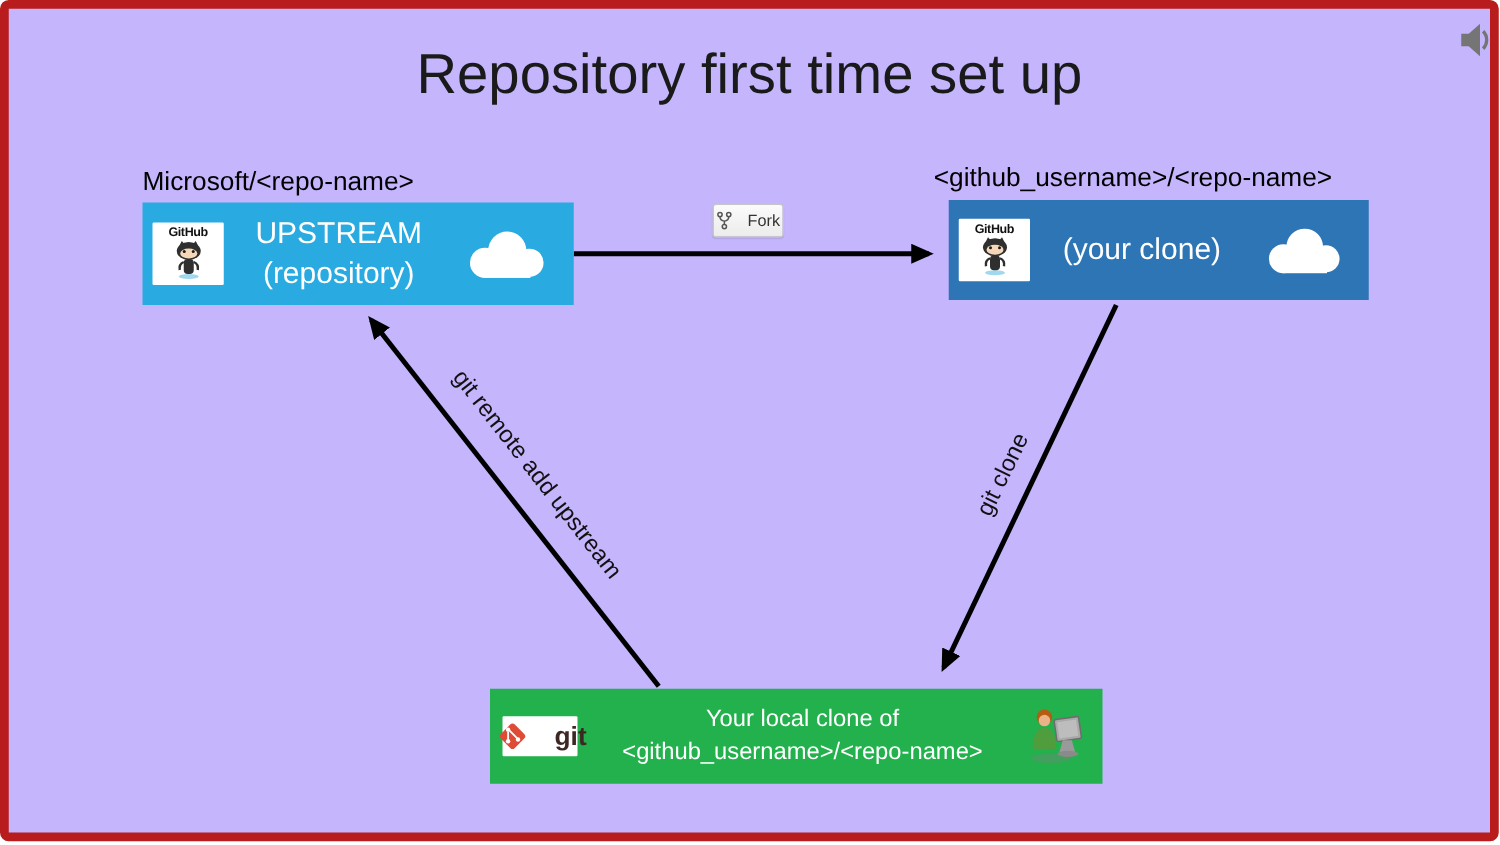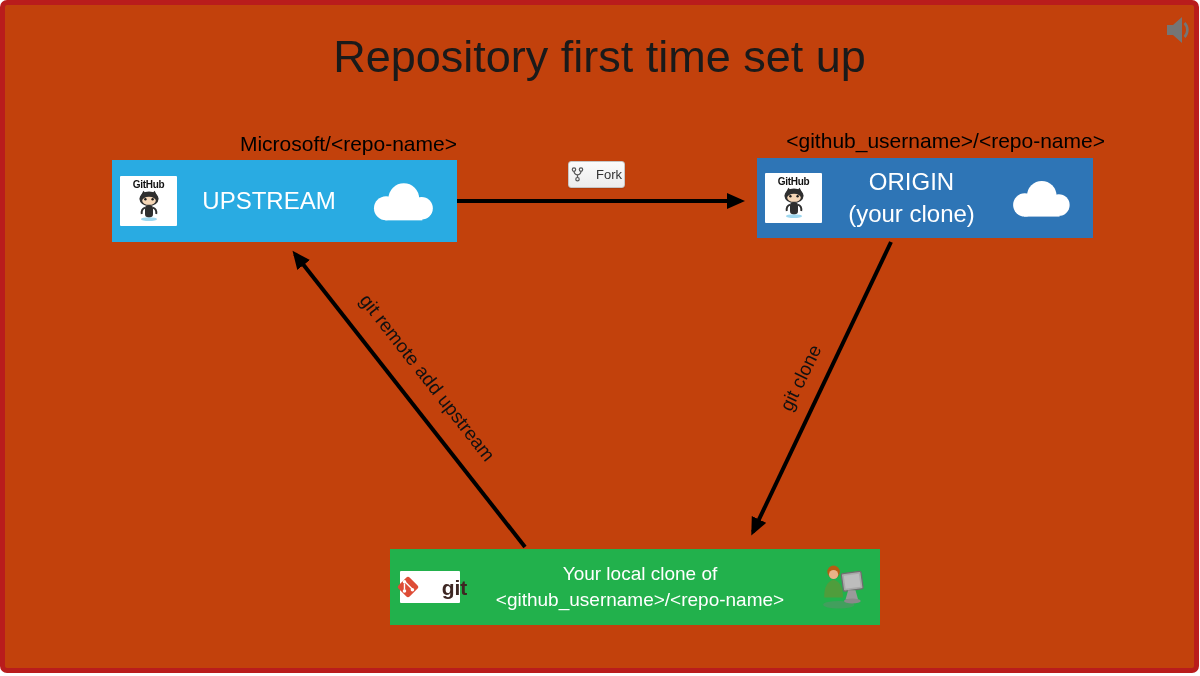--- a/index.html
+++ b/index.html
@@ -1,26 +1,26 @@
 <!DOCTYPE html>
 <html><head>
 <meta charset="utf-8">
 <style>
   * { box-sizing: border-box; margin: 0; padding: 0; }
   html, body { width: 1200px; height: 676px; background: #ffffff; overflow: hidden;
     font-family: "Liberation Sans", sans-serif; }
   .stage { position: absolute; left: 0; top: 0; width: 1199px; height: 673px;
-    background: #c2410c; border: 5px solid #b91c1c; border-radius: 7px; }
+    background: #c4b5fd; border: 7px solid #b91c1c; border-radius: 7px; }
 
   .page-title { position: absolute; left: 0; top: 26px; width: 100%; text-align: center;
     font-size: 45px; font-weight: 300; color: #1a1a1a; letter-spacing: 0px; }
 
   .speaker { position: absolute; left: 1158px; top: 8px; width: 34px; height: 34px; cursor: pointer; }
 
-  .caption { position: absolute; font-size: 21px; color: #000; text-align: right; white-space: nowrap; }
+  .caption { position: absolute; font-size: 21px; color: #000; text-align: left; white-space: nowrap; }
   #upstream-caption { left: 107px; top: 127px; width: 345px; }
   #origin-caption  { left: 740px; top: 124px; width: 360px; }
 
   .node { position: absolute; display: flex; align-items: center; color: #fff; }
   #upstream-box { left: 107px; top: 155px; width: 345px; height: 82px; }
   #origin-box   { left: 752px; top: 153px; width: 336px; height: 80px; }
   #local-box    { left: 385px; top: 544px; width: 490px; height: 76px; }
 
   .logo-card { background: #fff; border-radius: 1px; display: flex; flex-direction: column;
     align-items: center; justify-content: center; color: #111; }
@@ -98,20 +98,21 @@
           <ellipse cx="18" cy="13.5" rx="8.5" ry="5" fill="#f6d7b7"></ellipse>
           <circle cx="13.5" cy="11.5" r="1.5" fill="#1c1c1c"></circle>
           <circle cx="22.5" cy="11.5" r="1.5" fill="#1c1c1c"></circle>
           <rect x="13" y="19" width="10" height="15" rx="4" fill="#2f2f2f"></rect>
           <path d="M13,22 Q8,24 9,30 M23,22 Q28,24 27,30" fill="none" stroke="#2f2f2f" stroke-width="2.4"></path>
         </svg>
       </span>
     </div>
     <div class="node-text">
       <div>UPSTREAM</div>
+      <div>(repository)</div>
     </div>
     <div class="cloud-wrap">
       <svg width="84" height="50" viewBox="0 0 100 62">
         <g fill="#ffffff">
           <circle cx="29" cy="40" r="15"></circle>
           <circle cx="51" cy="28" r="19"></circle>
           <circle cx="73" cy="40" r="14"></circle>
           <rect x="28" y="40" width="46" height="15"></rect>
         </g>
       </svg>
@@ -129,21 +130,20 @@
           <ellipse cx="18" cy="11" rx="12" ry="9" fill="#2f2f2f"></ellipse>
           <ellipse cx="18" cy="13.5" rx="8.5" ry="5" fill="#f6d7b7"></ellipse>
           <circle cx="13.5" cy="11.5" r="1.5" fill="#1c1c1c"></circle>
           <circle cx="22.5" cy="11.5" r="1.5" fill="#1c1c1c"></circle>
           <rect x="13" y="19" width="10" height="15" rx="4" fill="#2f2f2f"></rect>
           <path d="M13,22 Q8,24 9,30 M23,22 Q28,24 27,30" fill="none" stroke="#2f2f2f" stroke-width="2.4"></path>
         </svg>
       </span>
     </div>
     <div class="node-text">
-      <div>ORIGIN</div>
       <div>(your clone)</div>
     </div>
     <div class="cloud-wrap">
       <svg width="80" height="48" viewBox="0 0 100 62">
         <g fill="#ffffff">
           <circle cx="29" cy="40" r="15"></circle>
           <circle cx="51" cy="28" r="19"></circle>
           <circle cx="73" cy="40" r="14"></circle>
           <rect x="28" y="40" width="46" height="15"></rect>
         </g>

